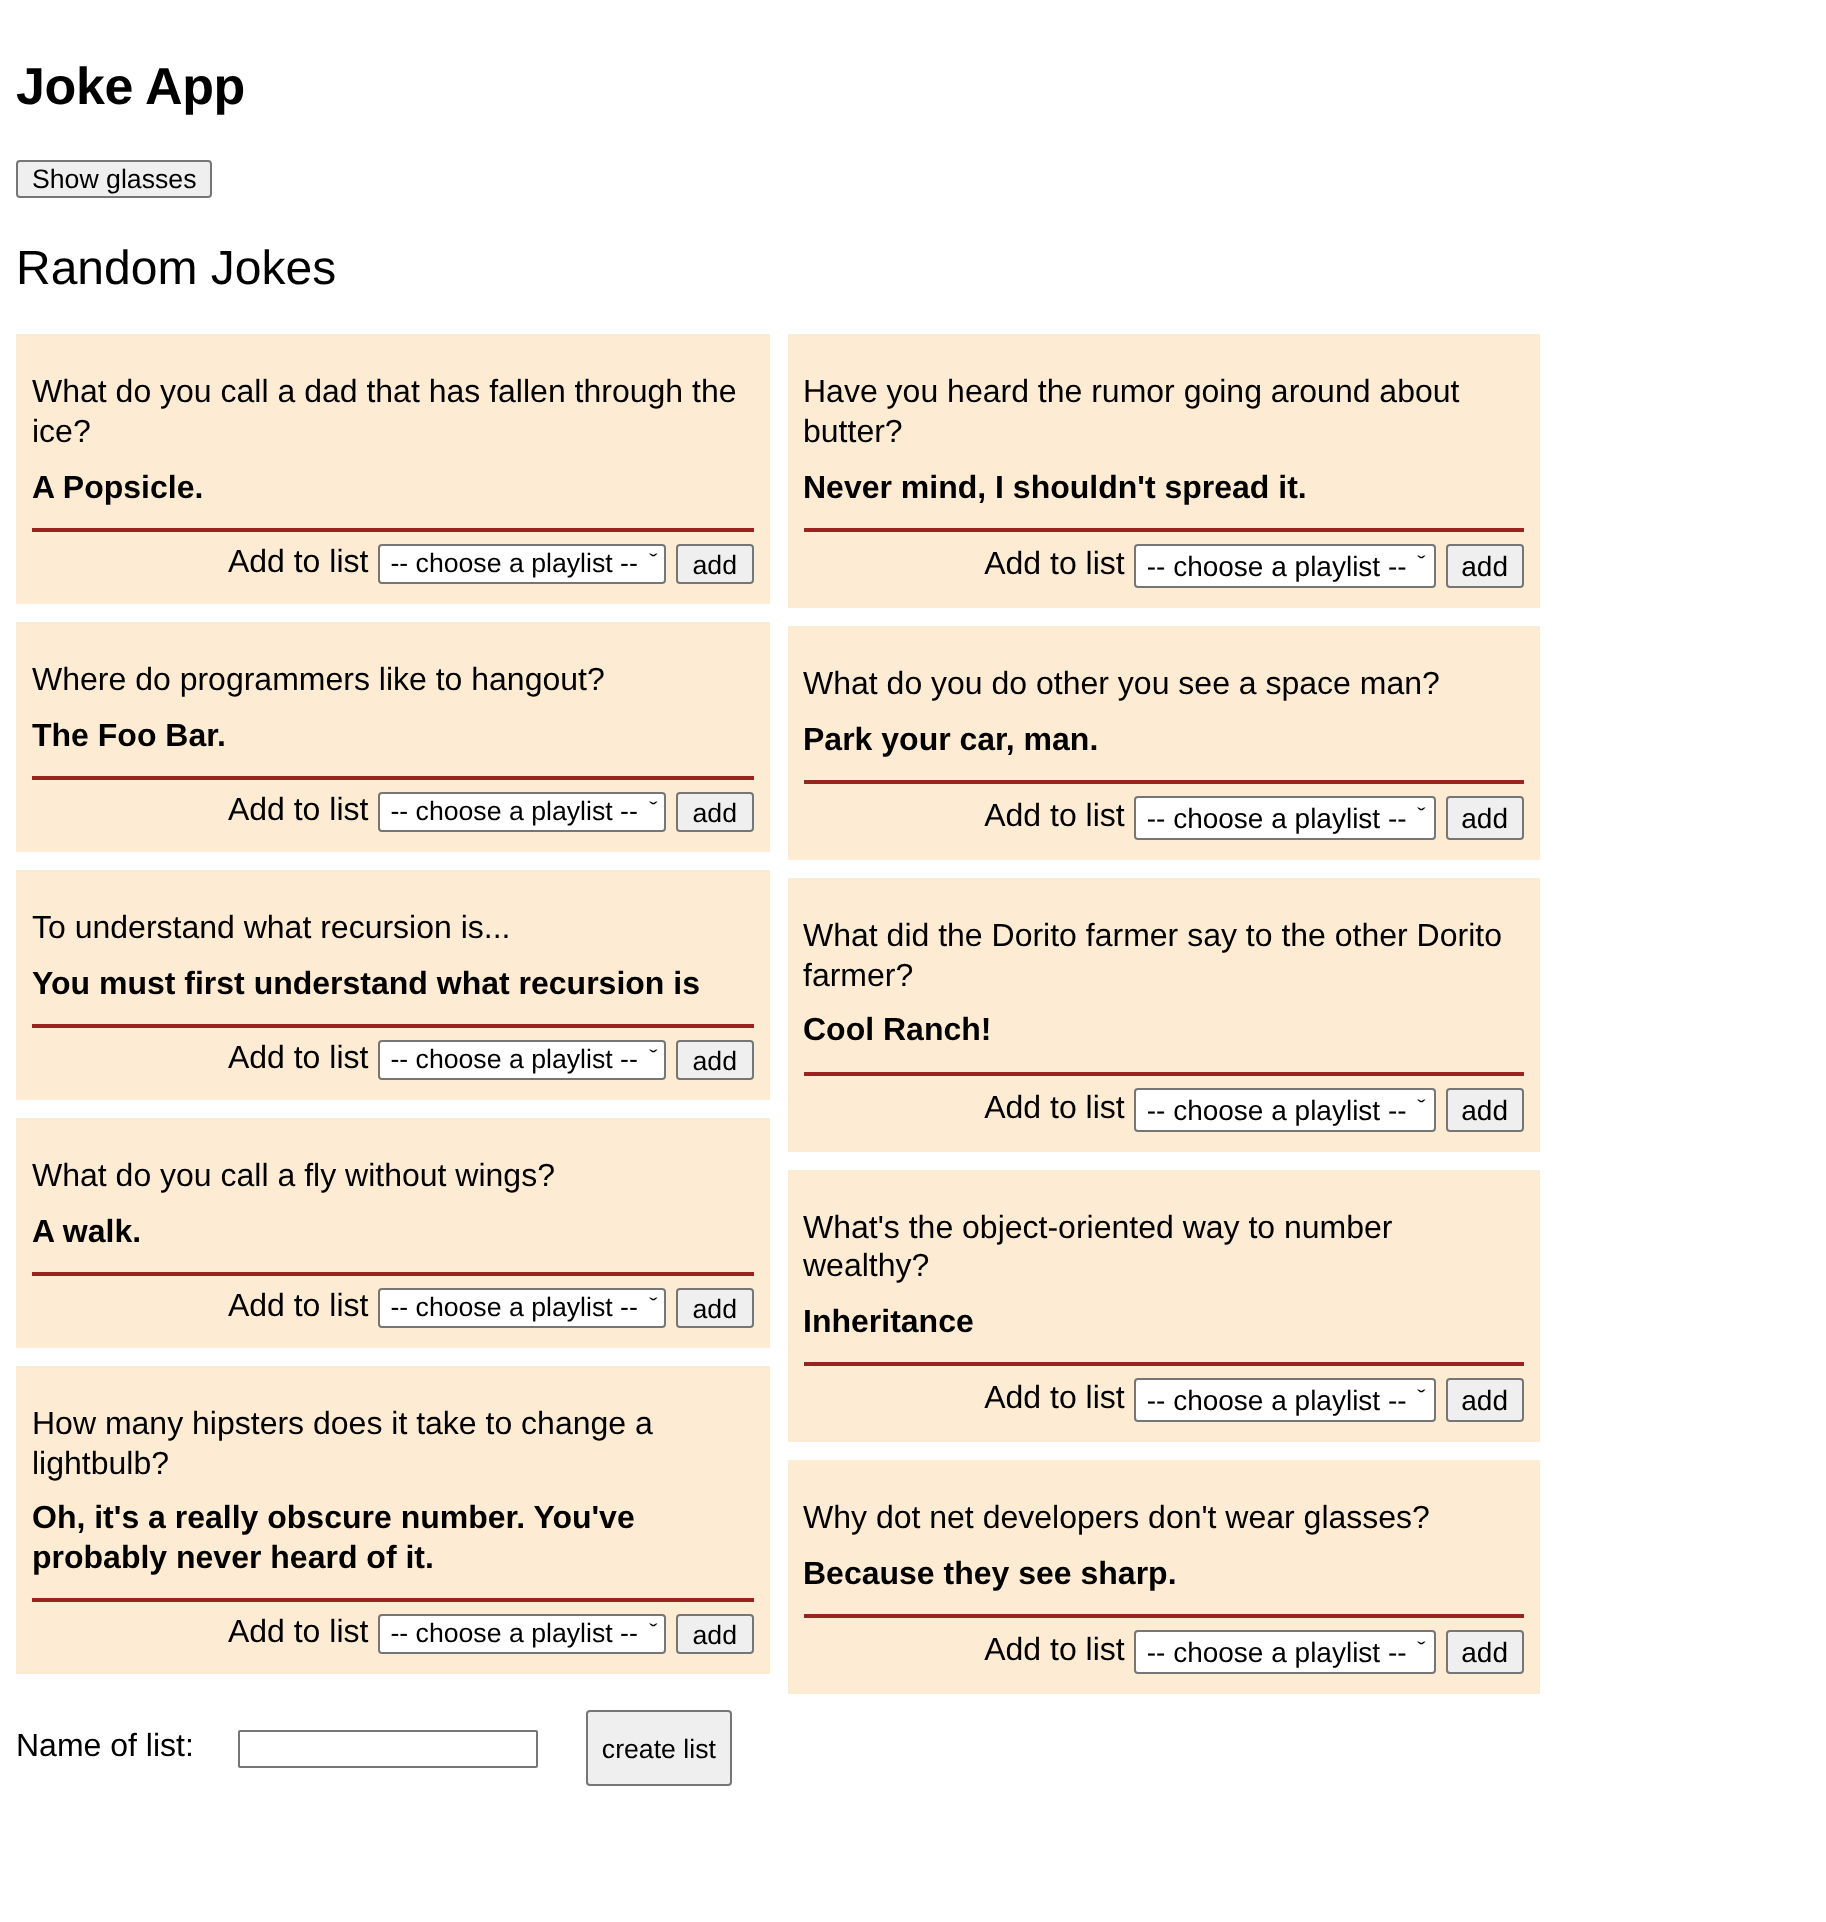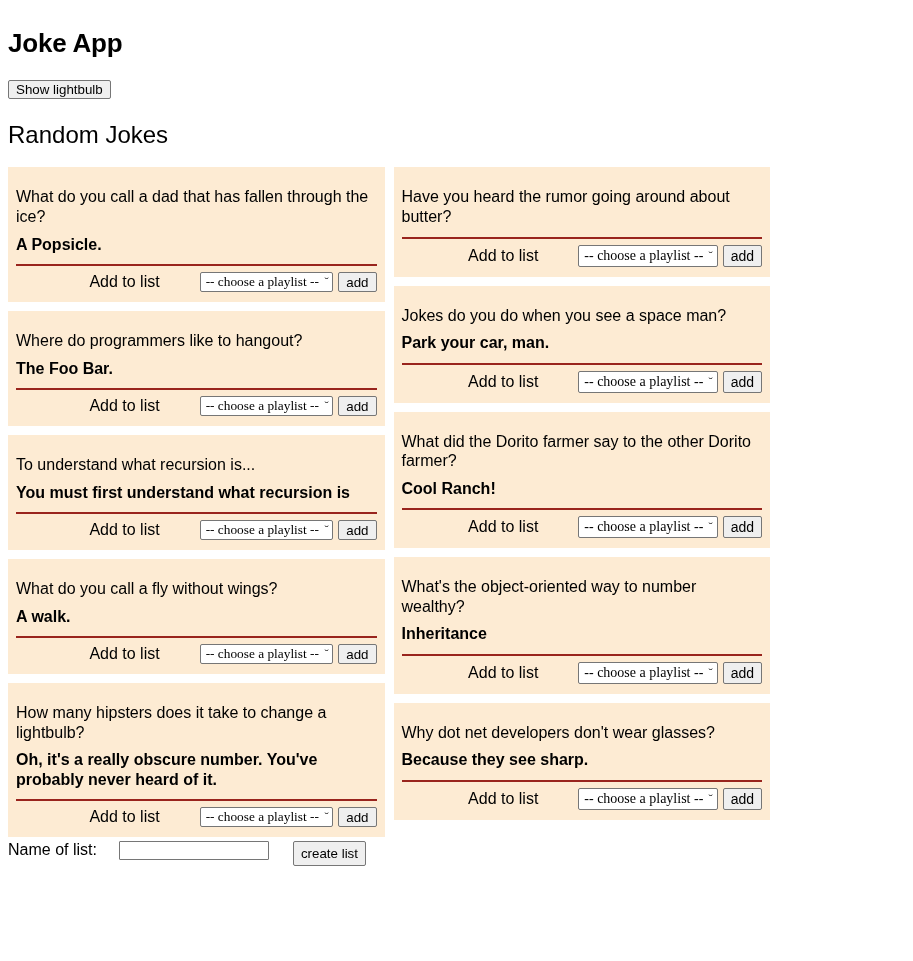--- a/index.html
+++ b/index.html
@@ -105,26 +105,25 @@
   
   .pseudo-select {
     display: inline-flex;
     align-items: center;
     justify-content: center;
     background: #ffffff;
     border: 1px solid #767676;
     border-radius: 2px;
     padding: 1px 4px 1px 5px;
     font-size: 13.333px;
-    font-family: Liberation Serif, serif;
+    font-family: Liberation Sans, sans-serif;
     line-height: 16px;
     height: 20px;
     cursor: default;
     box-sizing: border-box;
-    margin-left: 35px;
   }
   .pseudo-select .sel-text { margin-right: 6px; }
   .pseudo-select .chev {
     font-size: 10px;
     line-height: 1;
     transform: scaleX(1.25);
     display: inline-block;
   }
   .add-btn {
     height: 20px;
@@ -134,51 +133,51 @@
   }
 
   
   .col-right .pseudo-select,
   .col-right .add-btn { height: 22px; font-size: 14px; }
   .col-right .pseudo-select { padding: 1px 4px 1px 5px; }
 
   
   .create-row {
     display: flex;
-    align-items: flex-start;
+    align-items: center;
     font-size: 16px;
     margin-top: 4px;
     gap: 22px;
   }
   .create-label { font-size: 16px; }
   .name-input {
     width: 150px;
     height: 19px;
     border: 1px solid #767676;
     border-radius: 1px;
     background: #ffffff;
     padding: 1px 2px;
     margin: 0 2px 0 0;
     font-size: 13.333px;
   }
   .create-btn {
-    height: 25px;
+    height: 38px;
     display: inline-flex;
     align-items: center;
     padding: 0 7px;
   }
 </style>
 </head>
 <body>
 
 <div class="page">
 
   <h1 class="app-title">Joke App</h1>
 
-  <button class="native featured-btn">Show lightbulb</button>
+  <button class="native featured-btn">Show glasses</button>
 
   <h2 class="section-title">Random Jokes</h2>
 
   <div class="jokes">
 
     <div class="joke-card col-left">
       <div class="joke-question">What do you call a dad that has fallen through the ice?</div>
       <div class="joke-answer">A Popsicle.</div>
       <hr class="joke-rule">
       <div class="add-row">
@@ -242,33 +241,34 @@
         <span class="pseudo-select">
           <span class="sel-text">-- choose a playlist --</span>
           <span class="chev">ˇ</span>
         </span>
         <button class="native add-btn">add</button>
       </div>
     </div>
 
     <div class="joke-card col-right">
       <div class="joke-question">Have you heard the rumor going around about butter?</div>
-      <hr class="joke-rule">
-      <div class="add-row">
-        <span class="add-label">Add to list</span>
-        <span class="pseudo-select">
-          <span class="sel-text">-- choose a playlist --</span>
-          <span class="chev">ˇ</span>
-        </span>
-        <button class="native add-btn">add</button>
-      </div>
-    </div>
-
-    <div class="joke-card col-right">
-      <div class="joke-question">Jokes do you do when you see a space man?</div>
+      <div class="joke-answer">Never mind, I shouldn't spread it.</div>
+      <hr class="joke-rule">
+      <div class="add-row">
+        <span class="add-label">Add to list</span>
+        <span class="pseudo-select">
+          <span class="sel-text">-- choose a playlist --</span>
+          <span class="chev">ˇ</span>
+        </span>
+        <button class="native add-btn">add</button>
+      </div>
+    </div>
+
+    <div class="joke-card col-right">
+      <div class="joke-question">What do you do other you see a space man?</div>
       <div class="joke-answer">Park your car, man.</div>
       <hr class="joke-rule">
       <div class="add-row">
         <span class="add-label">Add to list</span>
         <span class="pseudo-select">
           <span class="sel-text">-- choose a playlist --</span>
           <span class="chev">ˇ</span>
         </span>
         <button class="native add-btn">add</button>
       </div>

